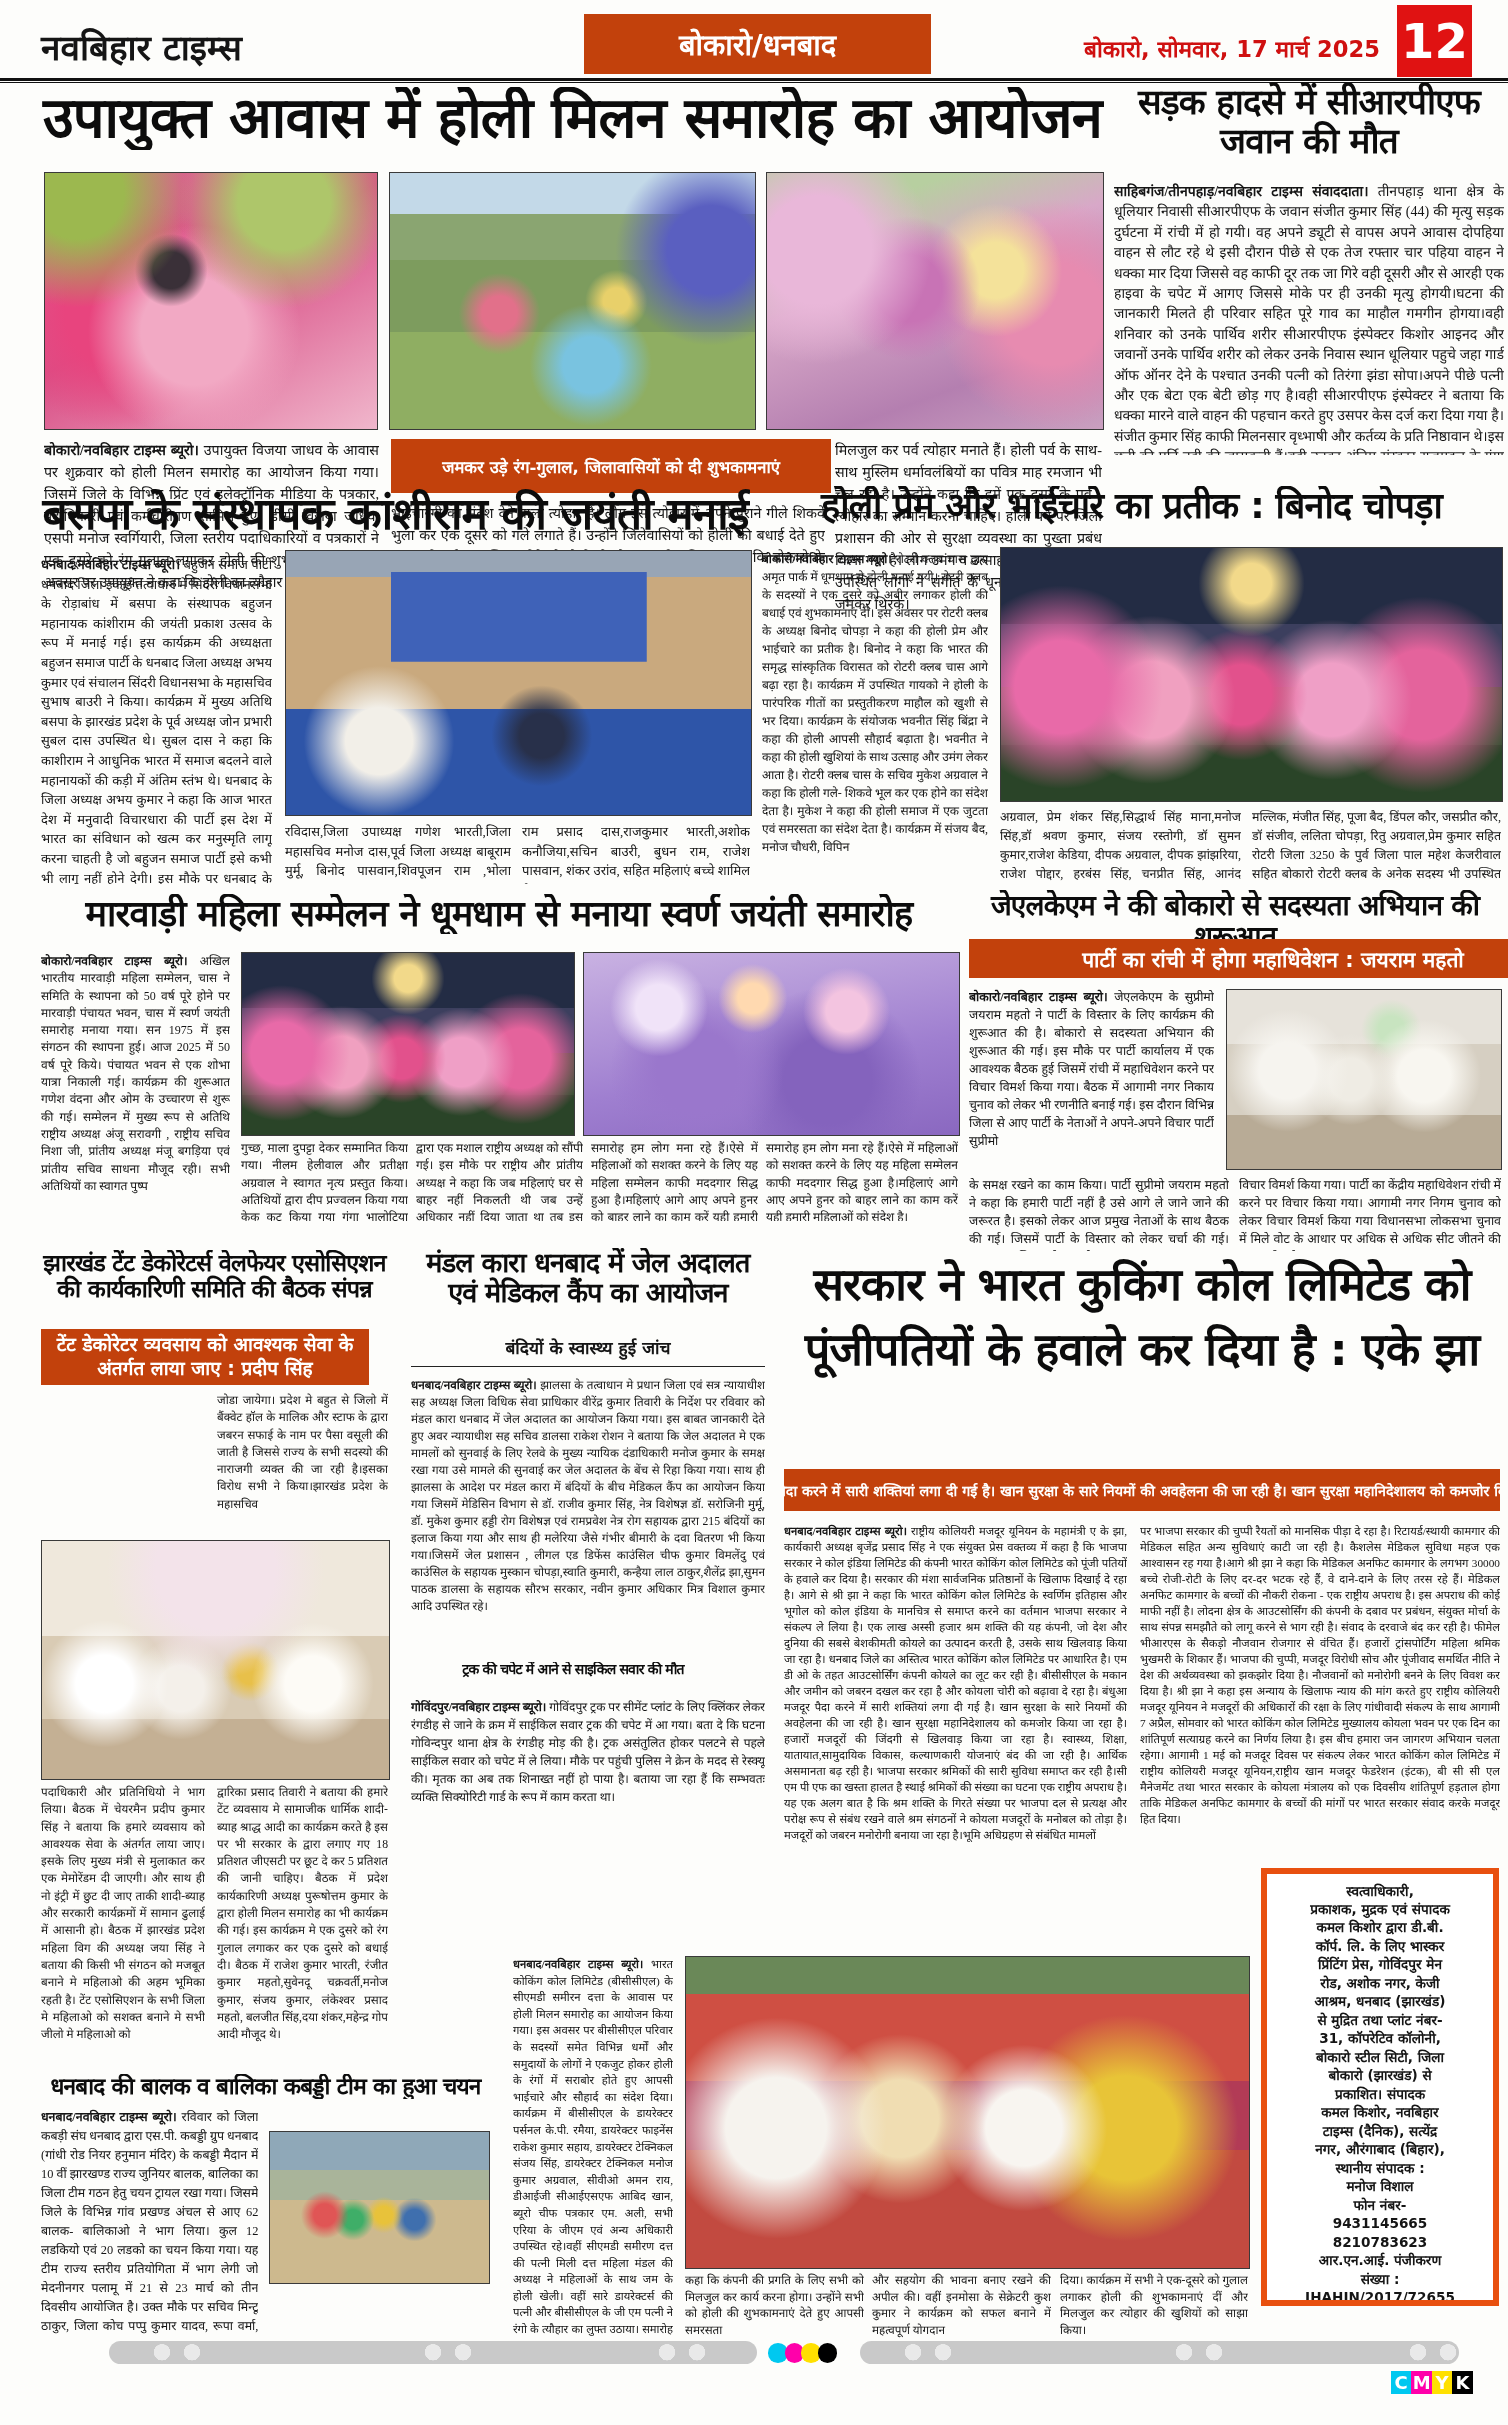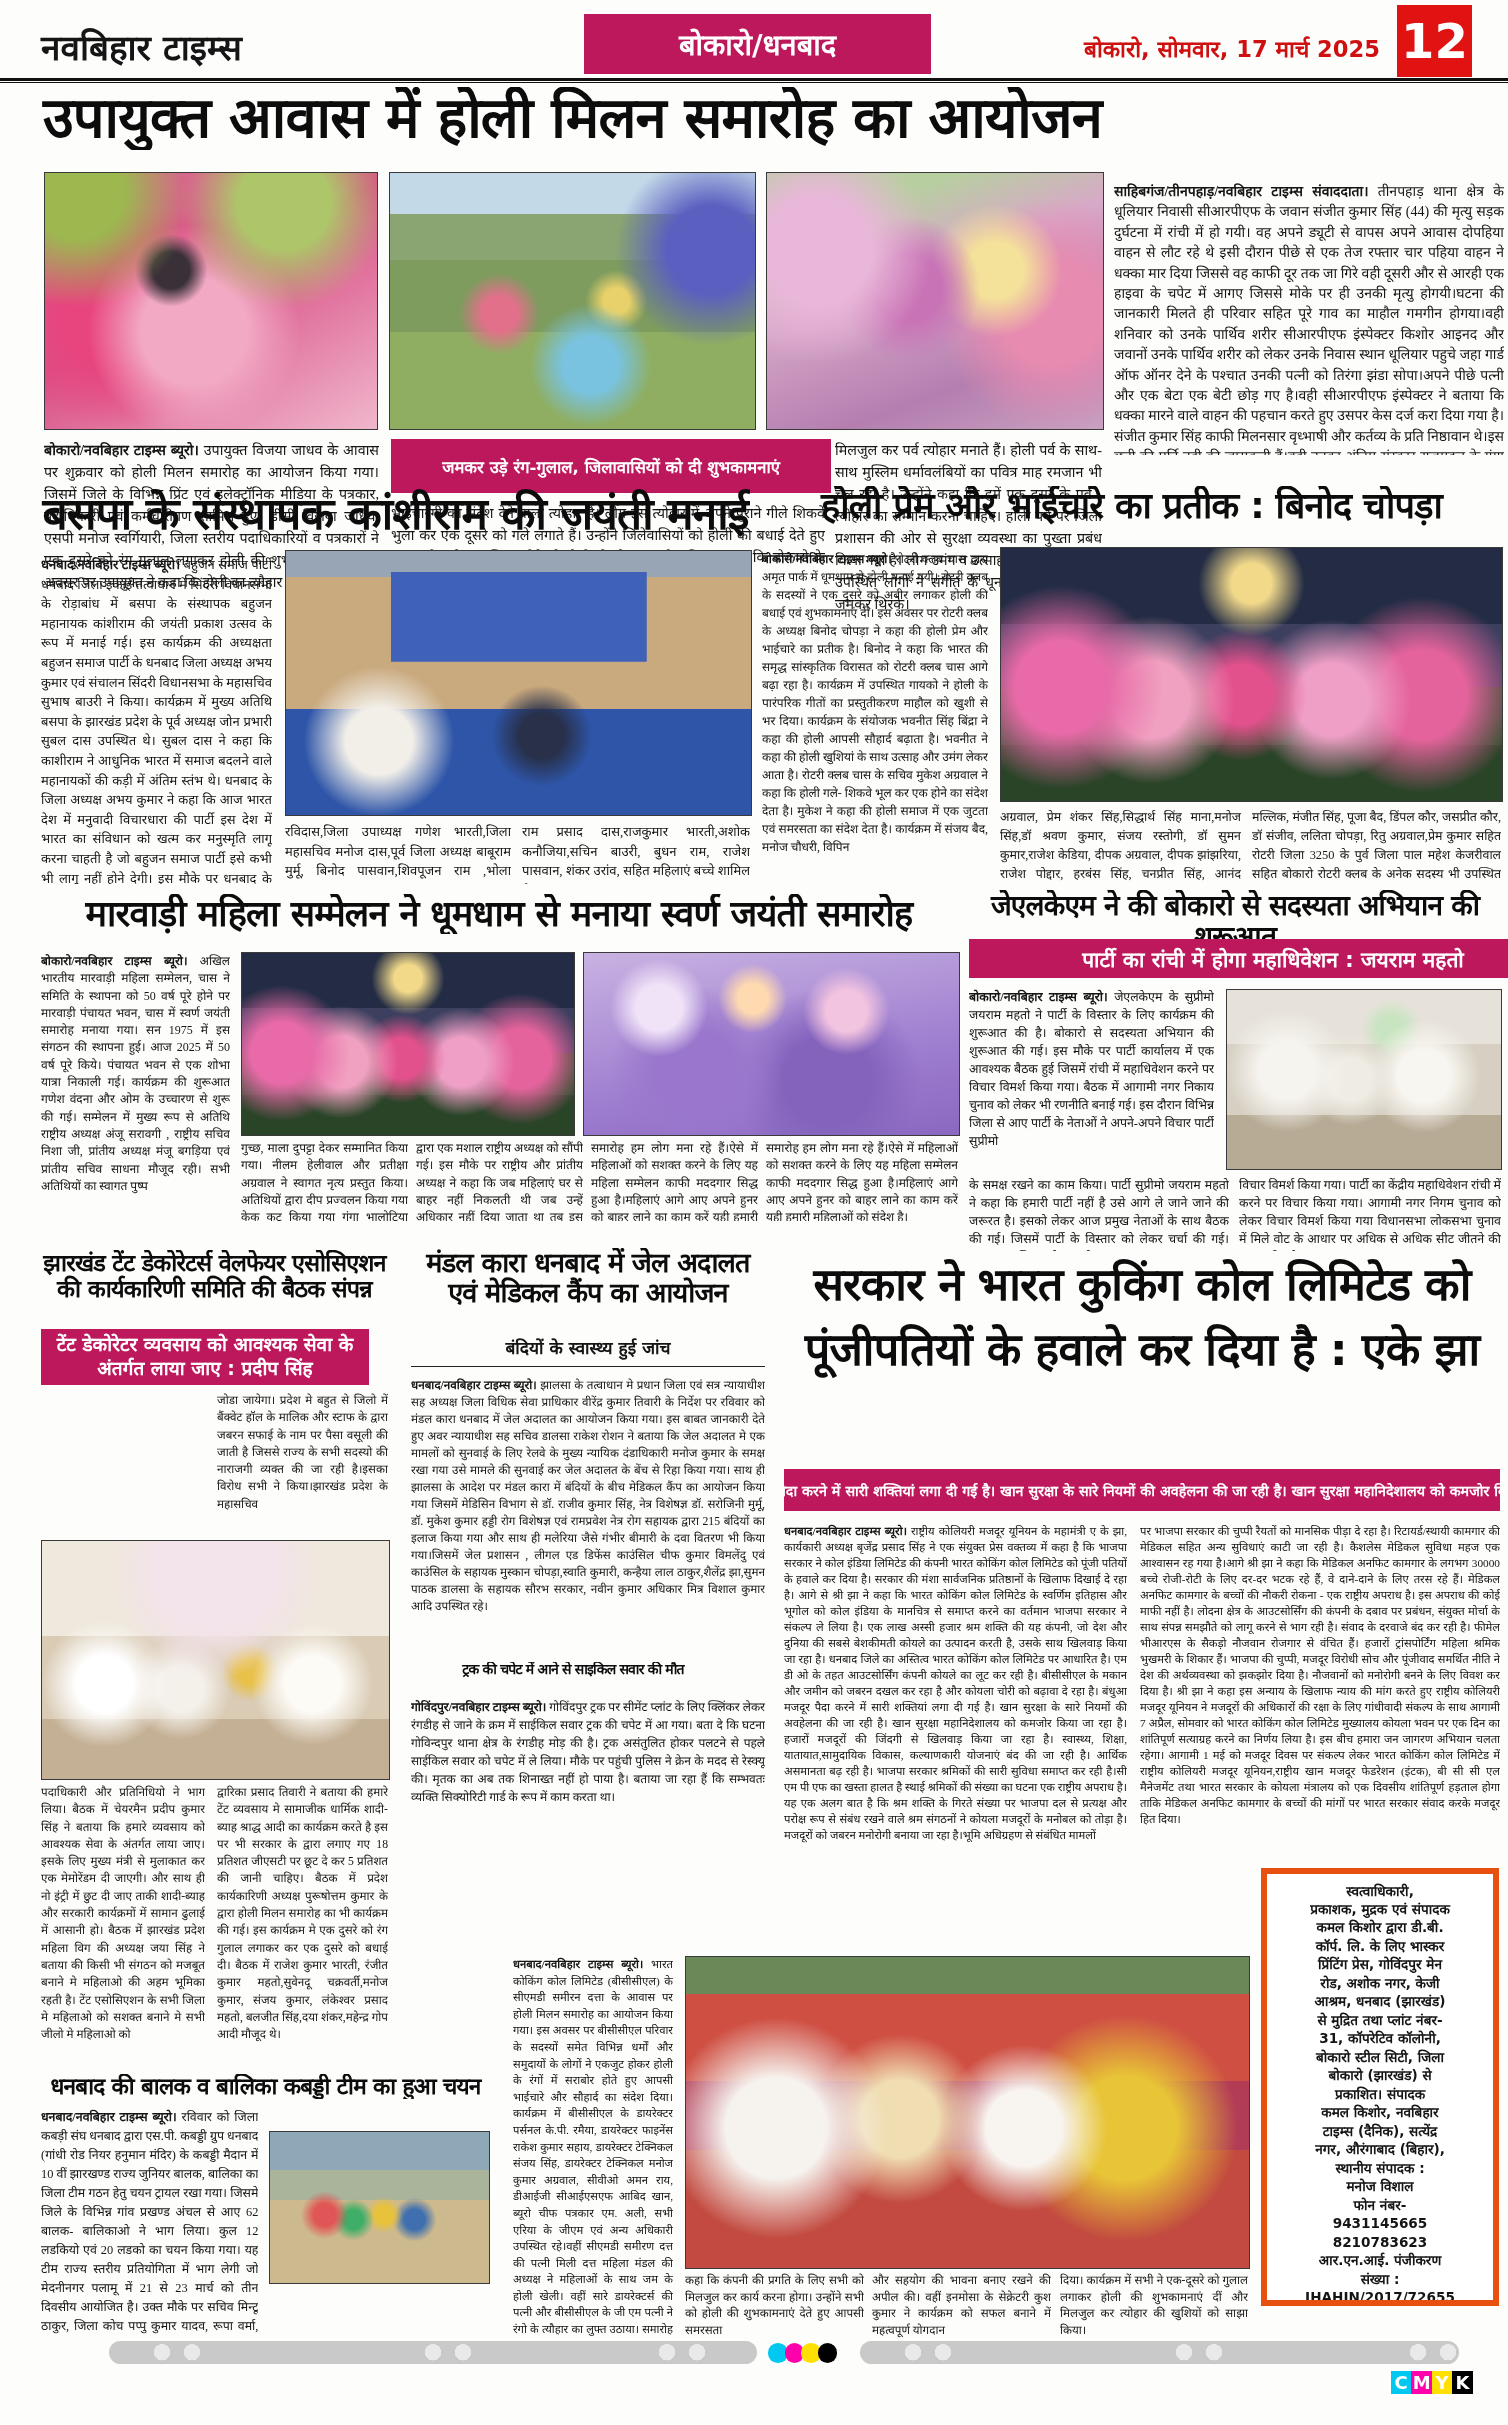--- a/index.html
+++ b/index.html
@@ -3,21 +3,21 @@
 <meta charset="utf-8">
 <style>
   html,body{margin:0;padding:0;background:#888;}
   .page{position:relative;width:1508px;height:2426px;background:#fdfdfb;margin:0 auto;
         font-family:"Liberation Serif", serif;color:#151515;overflow:hidden;}
   .abs{position:absolute;}
   .hl{font-weight:bold;text-align:center;color:#0c0c0c;line-height:1.12;
       font-family:"DejaVu Sans", sans-serif;letter-spacing:-0.8px;overflow:hidden;}
   .body{text-align:justify;overflow:hidden;margin:0;}
   .lead{font-weight:bold;}
-  .redbox{background:#be185d;color:#fff;font-weight:bold;text-align:center;
+  .redbox{background:#c2410c;color:#fff;font-weight:bold;text-align:center;
           font-family:"DejaVu Sans", sans-serif;display:flex;align-items:center;justify-content:center;overflow:hidden;}
   .subtl{font-weight:bold;text-align:center;font-family:"DejaVu Sans", sans-serif;}
   .ph{border:0.8px solid #3a3a3a;}
   .rule2{background:linear-gradient(180deg,#111 0 3px,transparent 3px 4.5px,#111 4.5px 5.3px);}
   .hair{border-bottom:1.5px solid #222;}
   .names{text-align:justify;overflow:hidden;margin:0;}
 
   .mast-name{font-family:"DejaVu Sans", sans-serif;font-weight:bold;font-size:35px;}
   .mast-date{color:#cf1010;font-weight:bold;font-size:22.6px;text-align:right;font-family:"DejaVu Sans", sans-serif;}
   .pagenum{background:#e01212;color:#fff;font-weight:bold;font-size:48px;display:flex;align-items:center;justify-content:center;font-family:"DejaVu Sans", sans-serif;}
@@ -57,20 +57,21 @@
 
   <div class="abs hl" style="left:41px;top:87px;width:1063px;font-size:56px;">उपायुक्त आवास में होली मिलन समारोह का आयोजन</div>
   <div class="abs ph ph-h1" style="left:44px;top:172px;width:332px;height:256px;"></div>
   <div class="abs ph ph-h2" style="left:389px;top:172px;width:365px;height:256px;"></div>
   <div class="abs ph ph-h3" style="left:766px;top:172px;width:336px;height:256px;"></div>
   <p class="abs body" style="left:44px;top:439px;width:335px;height:217px;font-size:14.3px;line-height:22px;"><b class="lead">बोकारो/नवबिहार टाइम्स ब्यूरो।</b> <span>उपायुक्त विजया जाधव के आवास पर शुक्रवार को होली मिलन समारोह का आयोजन किया गया। जिसमें जिले के विभिन्न प्रिंट एवं इलेक्ट्रॉनिक मीडिया के पत्रकार, पदाधिकारी एवं कर्मचारीगण शामिल हुए। डीसी विजया जाधव, एसपी मनोज स्वर्गियारी, जिला स्तरीय पदाधिकारियों व पत्रकारों ने एक दूसरे को रंग गुलाल लगाकर होली की शुभकामनाएं दी। इस अवसर पर उपायुक्त ने कहा कि होली का त्यौहार सामाजिक</span></p>
   <div class="abs redbox" style="left:391px;top:439px;width:440px;height:54px;font-size:16.6px;white-space:nowrap;">जमकर उड़े रंग-गुलाल, जिलावासियों को दी शुभकामनाएं</div>
   <p class="abs body" style="left:391px;top:502px;width:434px;height:154px;font-size:14.3px;line-height:22px;">भाईचारगी का संदेश देने वाला त्योहार है। लोग इस त्योहार में अपने पुराने गीले शिकवे भुला कर एक दूसरे को गले लगाते हैं। उन्होंने जिलेवासियों को होली की बधाई देते हुए सावधानी पूर्वक सुरक्षित तरीके से होली खेलने का अपील किया। कहा कि बोकारो के लोग काफी शांति पसंद लोग हैं। जिले में लोग</p>
   <p class="abs body" style="left:835px;top:439px;width:267px;height:217px;font-size:14.3px;line-height:22px;">मिलजुल कर पर्व त्योहार मनाते हैं। होली पर्व के साथ-साथ मुस्लिम धर्मावलंबियों का पवित्र माह रमजान भी चल रहा है। उन्होंने कहा कि हमें एक दूसरे के पर्व - त्योहार का सम्मान करना चाहिए। होली पर्व पर जिला प्रशासन की ओर से सुरक्षा व्यवस्था का पुख्ता प्रबंध किया गया है। लोग उमंग व उत्साह के साथ पर्व मनाएं। उपस्थित लोगों ने संगीत के धून पर होली गीत पर जमकर थिरके।</p>
 
+  <div class="abs hl" style="left:1114px;top:83px;width:390px;font-size:35px;">सड़क हादसे में सीआरपीएफ जवान की मौत</div>
   <p class="abs body" style="left:1114px;top:182px;width:390px;height:273px;font-size:14px;line-height:20.4px;"><b class="lead">साहिबगंज/तीनपहाड़/नवबिहार टाइम्स संवाददाता।</b> <span>तीनपहाड़ थाना क्षेत्र के धूलियार निवासी सीआरपीएफ के जवान संजीत कुमार सिंह (44) की मृत्यु सड़क दुर्घटना में रांची में हो गयी। वह अपने ड्यूटी से वापस अपने आवास दोपहिया वाहन से लौट रहे थे इसी दौरान पीछे से एक तेज रफ्तार चार पहिया वाहन ने धक्का मार दिया जिससे वह काफी दूर तक जा गिरे वही दूसरी और से आरही एक हाइवा के चपेट में आगए जिससे मोके पर ही उनकी मृत्यु होगयी।घटना की जानकारी मिलते ही परिवार सहित पूरे गाव का माहौल गमगीन होगया।वही शनिवार को उनके पार्थिव शरीर सीआरपीएफ इंस्पेक्टर किशोर आइनद और जवानों उनके पार्थिव शरीर को लेकर उनके निवास स्थान धूलियार पहुचे जहा गार्ड ऑफ ऑनर देने के पश्चात उनकी पत्नी को तिरंगा झंडा सोपा।अपने पीछे पत्नी और एक बेटा एक बेटी छोड़ गए है।वही सीआरपीएफ इंस्पेक्टर ने बताया कि धक्का मारने वाले वाहन की पहचान करते हुए उसपर केस दर्ज करा दिया गया है।संजीत कुमार सिंह काफी मिलनसार वृध्भाषी और कर्तव्य के प्रति निष्ठावान थे।इस छती की पूर्ति नही की जासकती हैं।वही उनका अंतिम संस्कार राजमहल के गंगा घाट पर किया गया। मुख अग्नि उनके पुत्र ने दिया।</span></p>
 
   <div class="abs hl" style="left:41px;top:489px;width:709px;font-size:44px;">बसपा के संस्थापक कांशीराम की जयंती मनाई</div>
   <p class="abs body" style="left:41px;top:555px;width:231px;height:329px;font-size:13px;line-height:19.6px;"><b class="lead">धनबाद/नवबिहार टाइम्स ब्यूरो।</b> <span>बहुजन समाज पार्टी धनबाद जिला इकाई तत्वाधान में सिंदरी विधानसभा के रोड़ाबांध में बसपा के संस्थापक बहुजन महानायक कांशीराम की जयंती प्रकाश उत्सव के रूप में मनाई गई। इस कार्यक्रम की अध्यक्षता बहुजन समाज पार्टी के धनबाद जिला अध्यक्ष अभय कुमार एवं संचालन सिंदरी विधानसभा के महासचिव सुभाष बाउरी ने किया। कार्यक्रम में मुख्य अतिथि बसपा के झारखंड प्रदेश के पूर्व अध्यक्ष जोन प्रभारी सुबल दास उपस्थित थे। सुबल दास ने कहा कि काशीराम ने आधुनिक भारत में समाज बदलने वाले महानायकों की कड़ी में अंतिम स्तंभ थे। धनबाद के जिला अध्यक्ष अभय कुमार ने कहा कि आज भारत देश में मनुवादी विचारधारा की पार्टी इस देश में भारत का संविधान को खत्म कर मनुस्मृति लागू करना चाहती है जो बहुजन समाज पार्टी इसे कभी भी लागू नहीं होने देगी। इस मौके पर धनबाद के जिला प्रभारी सुनील</span></p>
   <div class="abs ph ph-bsp" style="left:285px;top:550px;width:465px;height:264px;"></div>
   <p class="abs names" style="left:285px;top:822px;width:226px;height:62px;font-size:13px;line-height:19.6px;">रविदास,जिला उपाध्यक्ष गणेश भारती,जिला महासचिव मनोज दास,पूर्व जिला अध्यक्ष बाबूराम मुर्मू, बिनोद पासवान,शिवपूजन राम ,भोला पासवान</p>
   <p class="abs names" style="left:522px;top:822px;width:228px;height:62px;font-size:13px;line-height:19.6px;">राम प्रसाद दास,राजकुमार भारती,अशोक कनौजिया,सचिन बाउरी, बुधन राम, राजेश पासवान, शंकर उरांव, सहित महिलाएं बच्चे शामिल थे।</p>
 
   <div class="abs hl" style="left:762px;top:486px;width:739px;font-size:36px;">होली प्रेम और भाईचारे का प्रतीक : बिनोद चोपड़ा</div>
   <p class="abs body" style="left:762px;top:550px;width:226px;height:333px;font-size:12px;line-height:18px;"><b class="lead">बोकारो/नवबिहार टाइम्स ब्यूरो।</b> <span>रोटरी क्लब चास द्वारा अमृत पार्क में धूमधाम से होली मनाई गयी। रोटरी क्लब के सदस्यों ने एक दूसरे को अबीर लगाकर होली की बधाई एवं शुभकामनाएं दी। इस अवसर पर रोटरी क्लब के अध्यक्ष बिनोद चोपड़ा ने कहा की होली प्रेम और भाईचारे का प्रतीक है। बिनोद ने कहा कि भारत की समृद्ध सांस्कृतिक विरासत को रोटरी क्लब चास आगे बढ़ा रहा है। कार्यक्रम में उपस्थित गायको ने होली के पारंपरिक गीतों का प्रस्तुतीकरण माहौल को खुशी से भर दिया। कार्यक्रम के संयोजक भवनीत सिंह बिंद्रा ने कहा की होली आपसी सौहार्द बढ़ाता है। भवनीत ने कहा की होली खुशियां के साथ उत्साह और उमंग लेकर आता है। रोटरी क्लब चास के सचिव मुकेश अग्रवाल ने कहा कि होली गले- शिकवे भूल कर एक होने का संदेश देता है। मुकेश ने कहा की होली समाज में एक जुटता एवं समरसता का संदेश देता है। कार्यक्रम में संजय बैद, मनोज चौधरी, विपिन</span></p>

